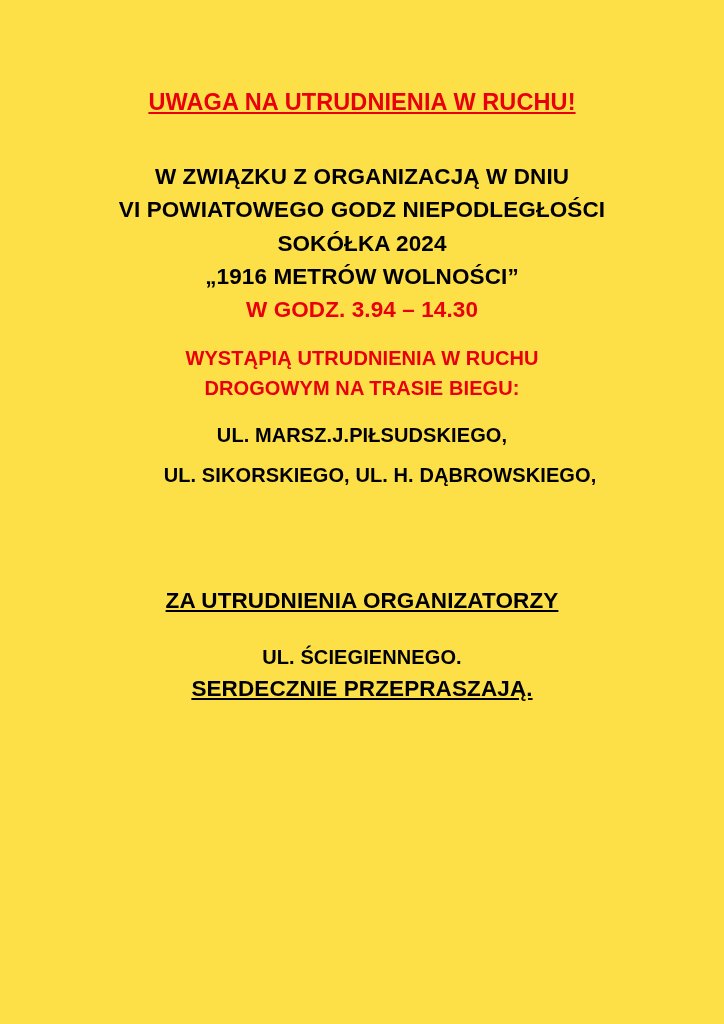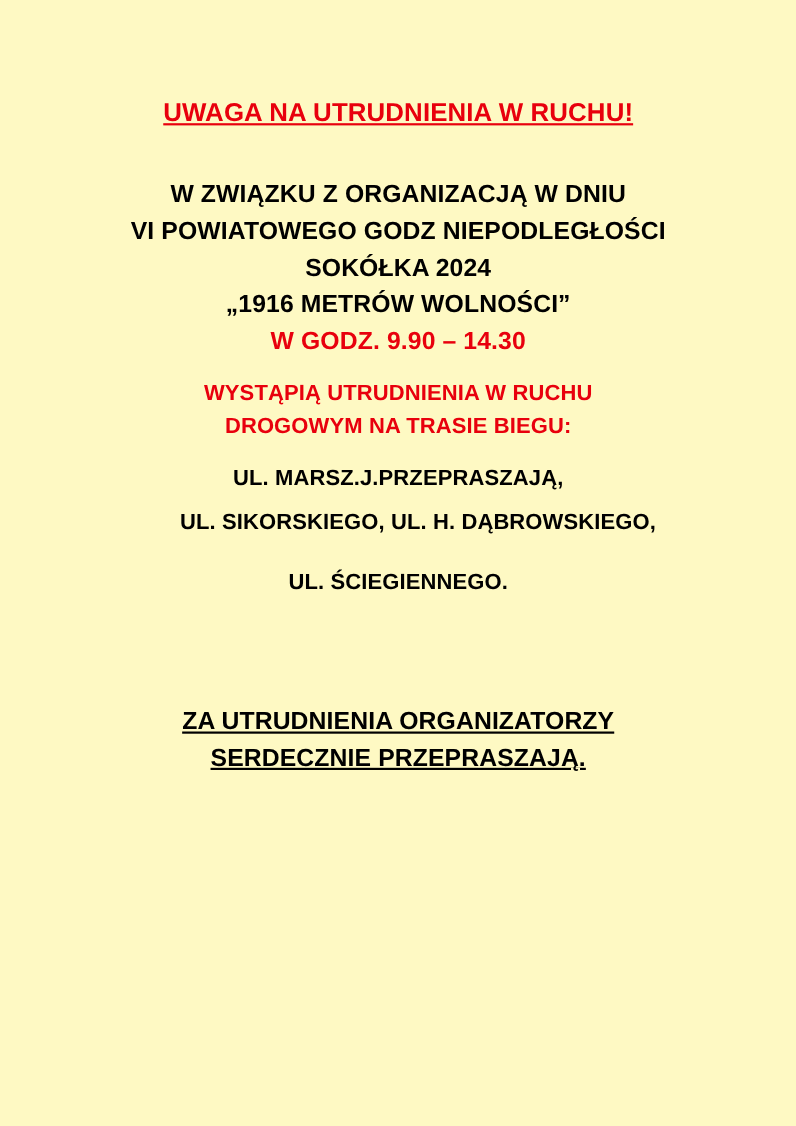--- a/index.html
+++ b/index.html
@@ -11,21 +11,21 @@
     height: 1024px;
     background: #ffffff;
     font-family: "Liberation Sans", sans-serif;
     color: #000000;
     overflow: hidden;
   }
   .page {
     position: relative;
     width: 724px;
     height: 1024px;
-    background: #fef9c3;
+    background: #fde047;
     box-sizing: border-box;
   }
   .content {
     position: absolute;
     left: 0;
     top: 0;
     width: 724px;
     text-align: center;
   }
   .line {
@@ -67,26 +67,26 @@
 
     <div class="line title">UWAGA NA UTRUDNIENIA W RUCHU!</div>
 
     <div class="line blk-black s22 gap-1">W ZWIĄZKU Z ORGANIZACJĄ W DNIU</div>
 
 
     <div class="line blk-black s22 gap-sm">VI POWIATOWEGO GODZ NIEPODLEGŁOŚCI</div>
     <div class="line blk-black s22 gap-sm">SOKÓŁKA 2024</div>
     <div class="line blk-black s22 gap-sm">„1916 METRÓW WOLNOŚCI”</div>
 
-    <div class="line blk-red s22 gap-sm">W GODZ. 9.90 – 14.30</div>
+    <div class="line blk-red s22 gap-sm">W GODZ. 3.94 – 14.30</div>
 
     <div class="line blk-red s23 gap-lg">WYSTĄPIĄ UTRUDNIENIA W RUCHU</div>
     <div class="line blk-red s23 gap-sm">DROGOWYM NA TRASIE BIEGU:</div>
 
-    <div class="line blk-black s23 gap-lg">UL. MARSZ.J.PRZEPRASZAJĄ,</div>
+    <div class="line blk-black s23 gap-lg">UL. MARSZ.J.PIŁSUDSKIEGO,</div>
     <div class="line blk-black s23 gap-md">UL. SIKORSKIEGO, UL. H. DĄBROWSKIEGO,</div>
+    <div class="line footer gap-xxl">ZA UTRUDNIENIA ORGANIZATORZY</div>
+
     <div class="line blk-black s23 gap-xl">UL. ŚCIEGIENNEGO.</div>
-
-    <div class="line footer gap-xxl">ZA UTRUDNIENIA ORGANIZATORZY</div>
     <div class="line footer gap-sm">SERDECZNIE PRZEPRASZAJĄ.</div>
 
   </div>
 </div>
 
 </body></html>

